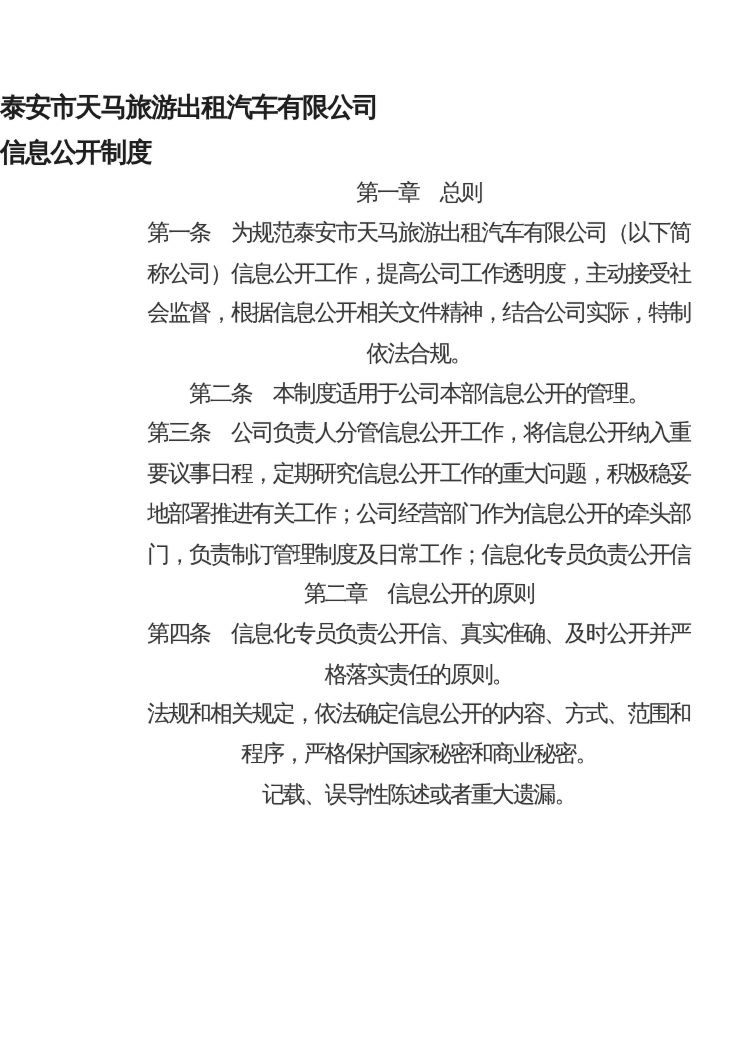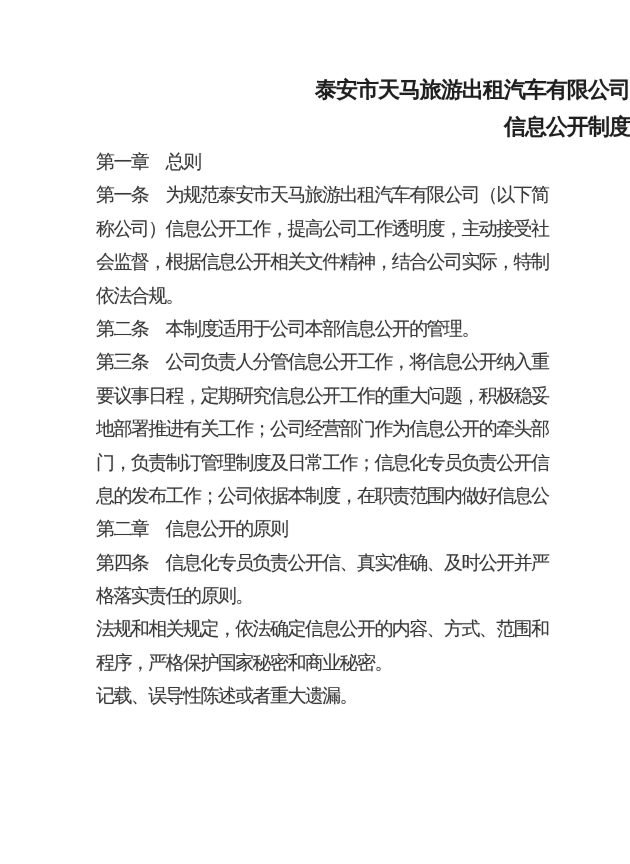--- a/index.html
+++ b/index.html
@@ -10,34 +10,35 @@
   .page {
     position: relative;
     width: 630px;
     height: 864px;
     background: #ffffff;
     overflow: hidden;
     font-family: "Liberation Serif", "DejaVu Serif", serif;
   }
   .title-block {
     padding-top: 71px;
-    text-align: right;
+    text-align: left;
   }
   .title-line {
     font-size: 22px;
     line-height: 37px;
     font-weight: 700;
     color: #1f1f1f;
     letter-spacing: -1px;
     text-shadow: 0 0 1px rgba(70,70,70,0.35);
     white-space: pre;
   }
   .body-block {
     padding-left: 96px;
     padding-right: 28px;
+    text-align: center;
   }
   .text-line {
     font-size: 19px;
     line-height: 33.4px;
     height: 33.4px;
     color: #3a3a3a;
     letter-spacing: -1.6px;
     text-shadow: 0 0 1px rgba(90,90,90,0.4);
     white-space: pre;
   }
@@ -56,21 +57,20 @@
     <div class="text-line">第一章　总则</div>
     <div class="text-line">第一条　为规范泰安市天马旅游出租汽车有限公司（以下简</div>
     <div class="text-line">称公司）信息公开工作，提高公司工作透明度，主动接受社</div>
     <div class="text-line">会监督，根据信息公开相关文件精神，结合公司实际，特制</div>
     <div class="text-line">依法合规。</div>
     <div class="text-line">第二条　本制度适用于公司本部信息公开的管理。</div>
     <div class="text-line">第三条　公司负责人分管信息公开工作，将信息公开纳入重</div>
     <div class="text-line">要议事日程，定期研究信息公开工作的重大问题，积极稳妥</div>
     <div class="text-line">地部署推进有关工作；公司经营部门作为信息公开的牵头部</div>
     <div class="text-line">门，负责制订管理制度及日常工作；信息化专员负责公开信</div>
-    <div class="text-line">息的发布工作；公司依据本制度，在职责范围内做好信息公</div>
     <div class="text-line">第二章　信息公开的原则</div>
     <div class="text-line">第四条　信息化专员负责公开信、真实准确、及时公开并严</div>
     <div class="text-line">格落实责任的原则。</div>
     <div class="text-line">法规和相关规定，依法确定信息公开的内容、方式、范围和</div>
     <div class="text-line">程序，严格保护国家秘密和商业秘密。</div>
     <div class="text-line">记载、误导性陈述或者重大遗漏。</div>
   </div>
 
 </div>
 

